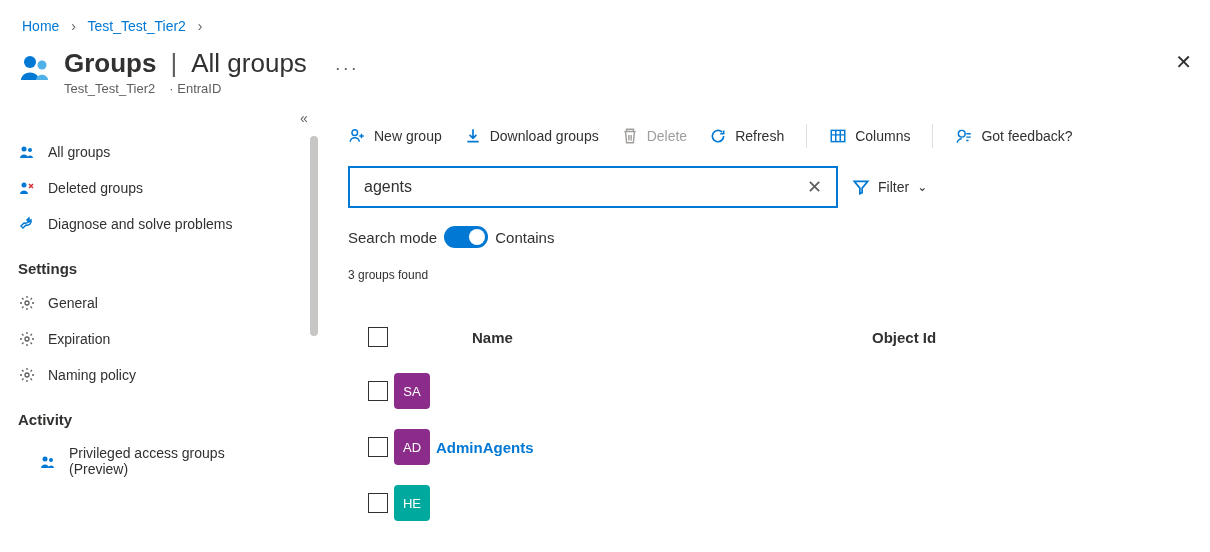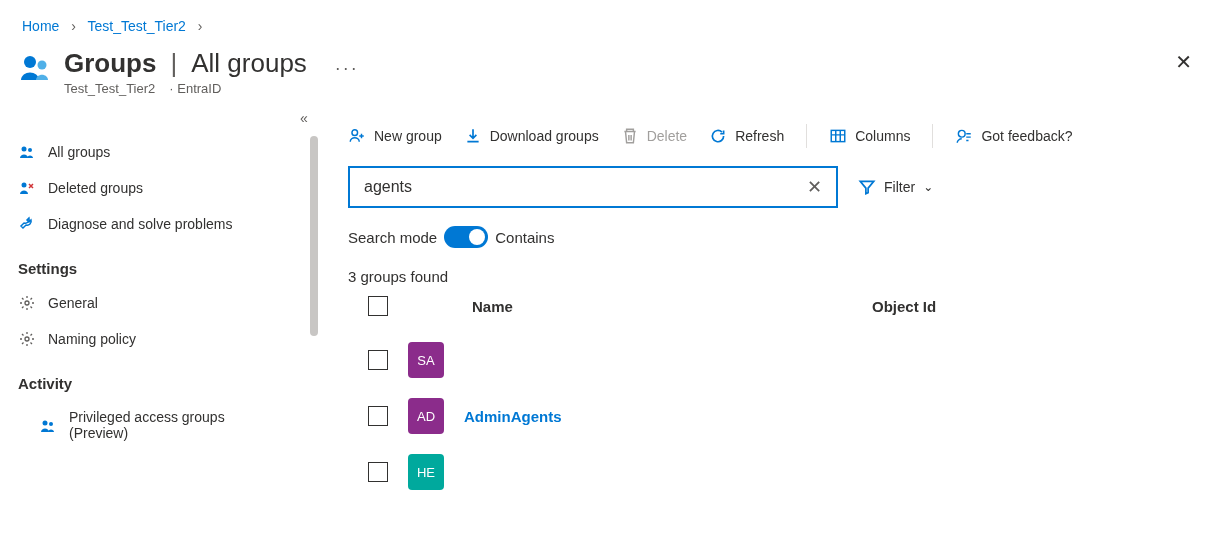--- a/index.html
+++ b/index.html
@@ -62,48 +62,48 @@
     }
     .main {
       flex: 1; padding: 18px 0 0 30px;
     }
     .toolbar { display: flex; align-items: center; gap: 22px; padding-bottom: 18px; flex-wrap: wrap;}
     .tool-btn { display: flex; align-items: center; gap: 8px; color: #323130; cursor: pointer; font-size: 14px;}
     .tool-btn .ticon { width: 18px; height: 18px; display:flex; align-items:center; justify-content:center; color: #0078d4;}
     .tool-btn.disabled { color: #a19f9d; cursor: default; }
     .tool-btn.disabled .ticon { color: #a19f9d; }
     .tool-divider { width: 1px; height: 24px; background: #e1dfdd; }
-    .search-row { display: flex; align-items: center; gap: 20px; margin-bottom: 18px;}
+    .search-row { display: flex; align-items: center; gap: 14px; margin-bottom: 18px;}
     .search-box {
       display: flex; align-items: center; width: 490px; height: 42px;
       border: 2px solid #0078d4; padding: 0 10px 0 14px;
     }
     .search-box input {
       flex: 1; border: none; outline: none; font-size: 16px; color: #323130;
     }
     .search-box .clear {
       font-size: 18px; color: #605e5c; cursor: pointer; padding: 0 4px;
     }
     .filter-btn { display: flex; align-items: center; gap: 8px; cursor: pointer; color: #323130;}
     .filter-btn .ficon { color: #0078d4; }
     .mode-row { display: flex; align-items: center; gap: 7px; margin-bottom: 20px; font-size: 15px;}
     .toggle {
       width: 44px; height: 22px; background: #0078d4; border-radius: 11px; position: relative; cursor: pointer;
     }
     .toggle::after {
       content:""; position: absolute; right: 3px; top: 3px; width: 16px; height: 16px; background: #fff; border-radius: 50%;
     }
-    .results-count { font-size: 15px; margin-bottom: 3px; }
+    .results-count { font-size: 12px; margin-bottom: 37px; }
     .table-head { display: flex; align-items: center; padding: 8px 11px 16px 20px; gap: 20px;}
     .col-check { width: 24px; }
     .checkbox { width: 20px; height: 20px; border: 1px solid #323130; cursor: pointer; }
     .col-avatar { width: 40px; }
     .col-name { width: 380px; font-weight: 600; font-size: 15px;}
     .col-obj { font-weight: 600; font-size: 15px;}
-    .table-row { display: flex; align-items: center; padding: 10px 0 10px 20px; gap: 16px;}
+    .table-row { display: flex; align-items: center; padding: 10px 0 10px 20px; gap: 2px;}
     .avatar { width: 36px; height: 36px; border-radius: 4px; display:flex; align-items:center; justify-content:center; color:#fff; font-size:13px; font-weight: 400;}
     .row-name { color: #0078d4; cursor: pointer; font-size: 15px;}
     svg { display: block; }
   </style>
 </head>
 <body>
 
 <div class="breadcrumb">
   <a>Home</a>
   <span class="chev">›</span>
@@ -182,20 +182,29 @@
       </span>
       <span>General</span>
     </div>
     <div class="nav-item">
       <span class="nav-icon">
         <svg viewBox="0 0 16 16" width="16" height="16" fill="none" stroke="#605e5c" stroke-width="1.3">
             <circle cx="8" cy="8" r="2"></circle>
             <path d="M8 1v2M8 13v2M1 8h2M13 8h2M3 3l1.5 1.5M11.5 11.5L13 13M13 3l-1.5 1.5M4.5 11.5L3 13"></path>
           </svg>
       </span>
+      <span>Expiration</span>
+    </div>
+    <div class="nav-item">
+      <span class="nav-icon">
+        <svg viewBox="0 0 16 16" width="16" height="16" fill="none" stroke="#605e5c" stroke-width="1.3">
+            <circle cx="8" cy="8" r="2"></circle>
+            <path d="M8 1v2M8 13v2M1 8h2M13 8h2M3 3l1.5 1.5M11.5 11.5L13 13M13 3l-1.5 1.5M4.5 11.5L3 13"></path>
+          </svg>
+      </span>
       <span>Naming policy</span>
     </div>
 
     <div class="nav-section-header">Activity</div>
 
     <div class="nav-item" style="align-items: center; padding-left: 39px;">
       <span class="nav-icon" style="margin-top:2px;">
         <svg viewBox="0 0 16 16" width="16" height="16" fill="#0078d4">
             <circle cx="5" cy="5" r="2.5"></circle>
             <circle cx="11" cy="6" r="2"></circle>

